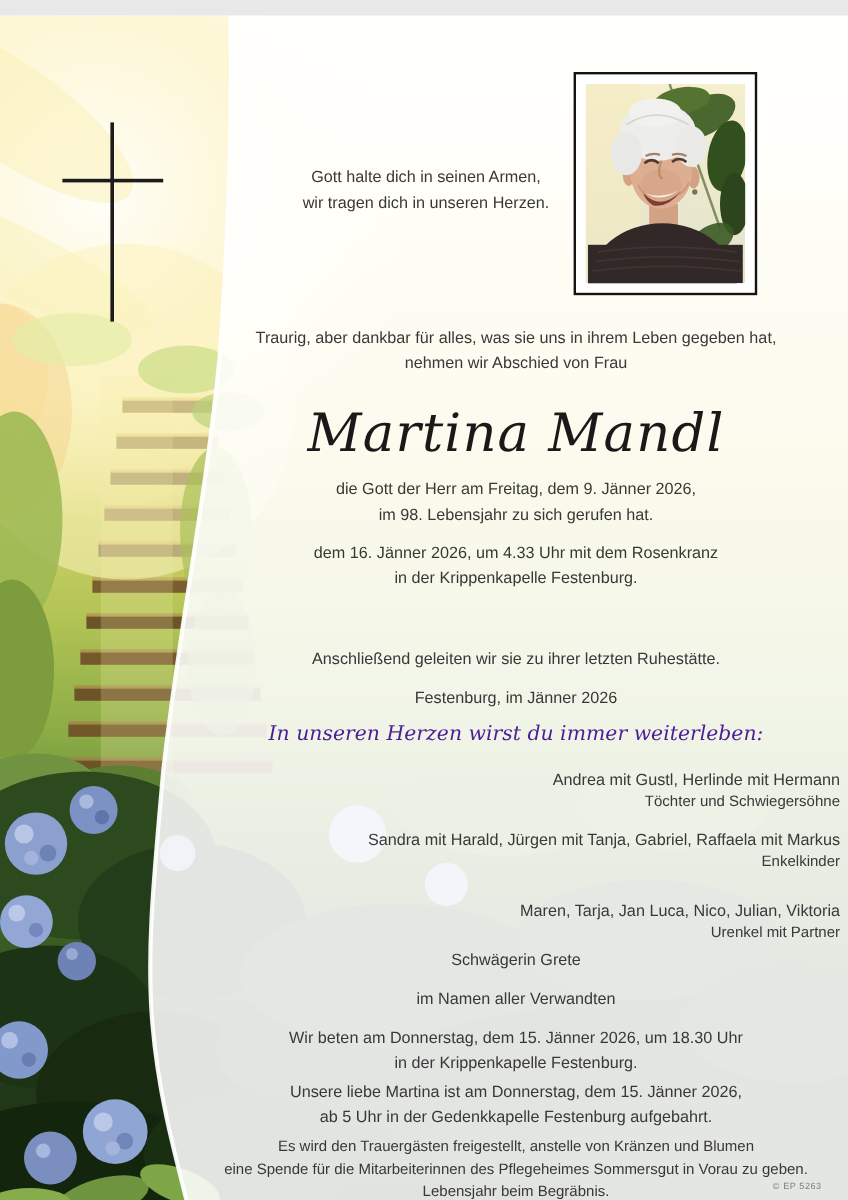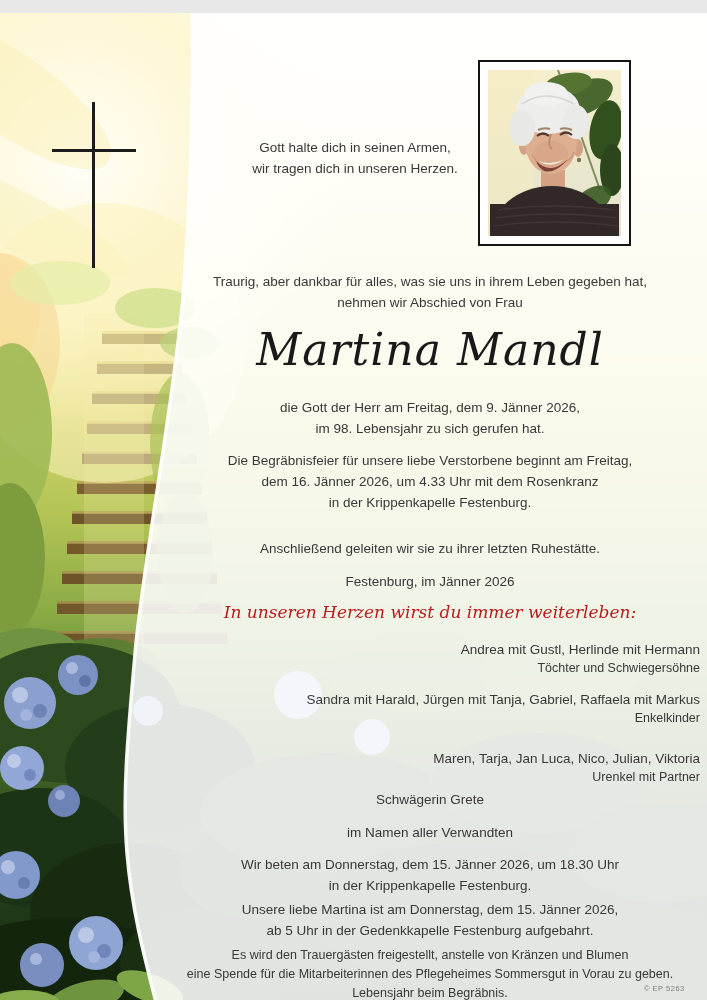--- a/index.html
+++ b/index.html
@@ -13,24 +13,24 @@
   .cross-h{position:absolute;left:52px;top:136px;width:84px;height:3px;background:#1c1c1c;z-index:2;}
   .photo-frame{
     position:absolute;left:478px;top:47px;width:153px;height:186px;
     box-sizing:border-box;border:2.5px solid #141414;background:#ffffff;
     padding:8px;z-index:3;
   }
   .photo-frame svg{display:block;width:100%;height:100%;}
   .tblock{position:absolute;left:160px;width:540px;text-align:center;
     font-size:13.5px;line-height:21px;z-index:3;}
   .quote{left:205px;width:300px;}
-  .name-block{top:300px;font-family:"DejaVu Serif", serif;font-style:italic;
+  .name-block{top:312px;font-family:"DejaVu Serif", serif;font-style:italic;
     font-size:44px;line-height:74px;color:#191919;letter-spacing:1px;}
   .script{font-family:"DejaVu Serif", serif;font-style:italic;font-size:17px;
-    line-height:26px;color:#b91c1c;}
+    line-height:26px;color:#4c1d95;}
   .fam{line-height:19px;text-align:right;}
   .rel{font-size:12.5px;line-height:18px;}
   .sm{font-size:12.5px;line-height:19px;}
   .copyright{position:absolute;left:644px;top:971px;font-size:7.5px;
     color:#7d7d7d;letter-spacing:.5px;z-index:3;}
 </style>
 </head>
 <body>
 
 <div class="page">
@@ -218,21 +218,20 @@
   </div>
 
   <div class="tblock name-block">Martina Mandl</div>
 
   <div class="tblock" style="top:384px">
     <div>die Gott der Herr am Freitag, dem 9. Jänner 2026,</div>
     <div>im 98. Lebensjahr zu sich gerufen hat.</div>
   </div>
 
   <div class="tblock" style="top:437px">
-    <div>Die Begräbnisfeier für unsere liebe Verstorbene beginnt am Freitag,</div>
     <div>dem 16. Jänner 2026, um 4.33 Uhr mit dem Rosenkranz</div>
     <div>in der Krippenkapelle Festenburg.</div>
   </div>
 
   <div class="tblock" style="top:525px">Anschließend geleiten wir sie zu ihrer letzten Ruhestätte.</div>
 
   <div class="tblock" style="top:558px">Festenburg, im Jänner 2026</div>
 
   <div class="tblock script" style="top:586px">In unseren Herzen wirst du immer weiterleben:</div>
 

